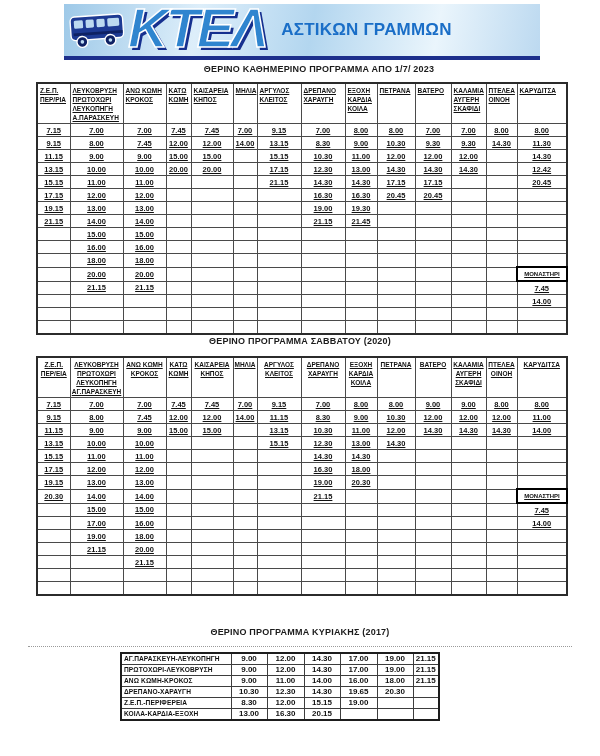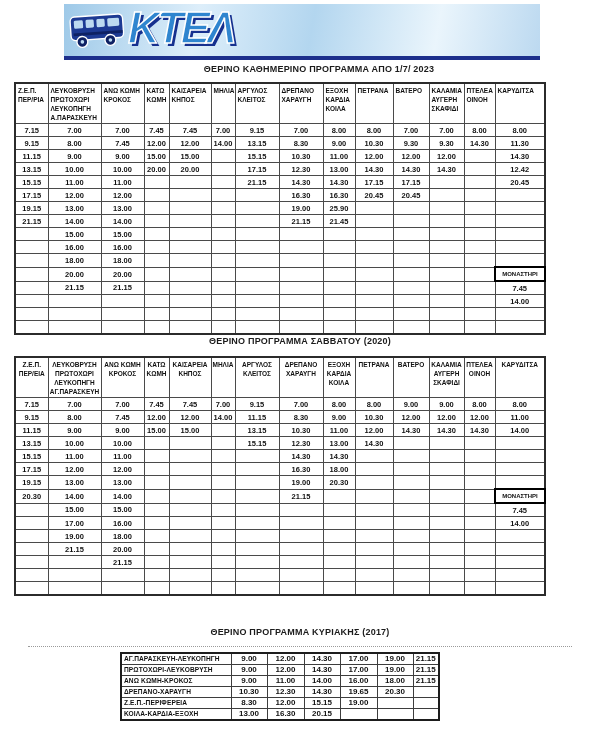--- a/index.html
+++ b/index.html
@@ -9,40 +9,40 @@
   }
   
   .banner{
     position:absolute;left:64px;top:4px;width:476px;height:52px;
     background:linear-gradient(100deg,#9ec9e8 0%,#ddeefa 28%,#b3d6ef 52%,#eaf5fc 78%,#bcd9f0 100%);
     border-bottom:4px solid #1c2f8c;
     display:flex;align-items:center;
   }
   .bus{width:58px;height:40px;margin-left:4px;flex:0 0 auto;}
   .ktel{
-    font-size:44px;font-weight:bold;font-style:italic;line-height:1;
+    font-size:56px;font-weight:bold;font-style:italic;line-height:1;
     color:#2f85cf;letter-spacing:-3px;margin-left:2px;
     -webkit-text-stroke:1.5px #ffffff;
     text-shadow:3px 3px 0 #16308f;
     transform:translateY(-2px);
   }
   .brand{
     margin-left:16px;font-weight:bold;color:#1a6ec7;
     font-size:17px;line-height:1.08;letter-spacing:0.2px;white-space:nowrap;
   }
   
   .ttl{
     position:absolute;left:0;width:600px;text-align:center;
     font-size:9px;font-weight:bold;color:#1b1b1b;letter-spacing:0.2px;
   }
   .ttl1{top:64px;margin-left:19px;} .ttl2{top:336px;} .ttl3{top:627px;}
   .dotline{position:absolute;left:28px;top:646px;width:544px;border-top:1px dotted #9a9a9a;height:0;}
   
   table{border-collapse:collapse;table-layout:fixed;position:absolute;background:#fff;}
-  .tt{left:14px;width:530px;border:2px solid #2b2b2b;}
+  .tt{left:36px;width:530px;border:2px solid #2b2b2b;text-decoration:underline;}
   .t1{top:82px;} .t2{top:356px;}
   .tt th{
     border:1px solid #4a4a4a;font-size:6.5px;font-weight:bold;line-height:1.4;
     padding:2px 1px 1px 2px;vertical-align:top;text-align:left;
     white-space:pre-line;overflow:hidden;
   }
   .t2 th{text-align:center;padding-left:1px;}
   .tt td{
     border:1px solid #4a4a4a;height:12px;padding:0;
     font-size:7.5px;font-weight:bold;text-align:center;line-height:1;overflow:hidden;
@@ -76,20 +76,21 @@
       <rect x="44" y="10" width="13" height="9" rx="1.5" fill="#bcd9f0"></rect>
       <rect x="6" y="24" width="54" height="3" fill="#0e2163"></rect>
       <circle cx="15" cy="34" r="6" fill="#0e2163" stroke="#ffffff" stroke-width="1.5"></circle>
       <circle cx="46" cy="34" r="6" fill="#0e2163" stroke="#ffffff" stroke-width="1.5"></circle>
       <circle cx="15" cy="34" r="2" fill="#bcd9f0"></circle>
       <circle cx="46" cy="34" r="2" fill="#bcd9f0"></circle>
     </g>
   </svg>
   <div class="ktel">ΚΤΕΛ</div>
   <div class="brand">
+    <div>ΑΣΤΙΚΩΝ ΓΡΑΜΜΩΝ</div>
   </div>
 </div>
 
 <div class="ttl ttl1">ΘΕΡΙΝΟ ΚΑΘΗΜΕΡΙΝΟ ΠΡΟΓΡΑΜΜΑ ΑΠΟ 1/7/ 2023</div>
 <div class="ttl ttl2">ΘΕΡΙΝΟ  ΠΡΟΓΡΑΜΜΑ ΣΑΒΒΑΤΟΥ (2020)</div>
 <div class="ttl ttl3">ΘΕΡΙΝΟ  ΠΡΟΓΡΑΜΜΑ ΚΥΡΙΑΚΗΣ (2017)</div>
 <div class="dotline"></div>
 
 <table class="tt t1">
     <colgroup>
@@ -239,21 +240,21 @@
       </tr>
       <tr>
         <td>19.15</td>
         <td>13.00</td>
         <td>13.00</td>
         <td></td>
         <td></td>
         <td></td>
         <td></td>
         <td>19.00</td>
-        <td>25.90</td>
+        <td>19.30</td>
         <td></td>
         <td></td>
         <td></td>
         <td></td>
         <td></td>
       </tr>
       <tr>
         <td>21.15</td>
         <td>14.00</td>
         <td>14.00</td>

